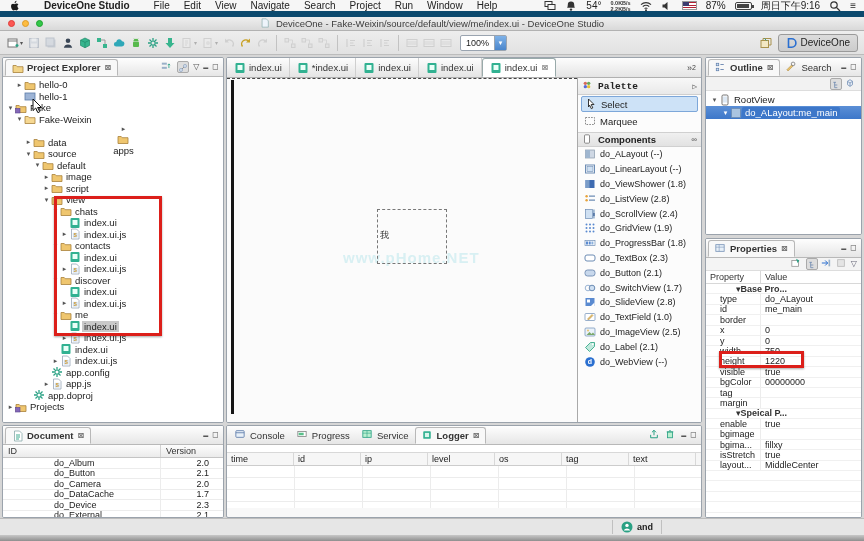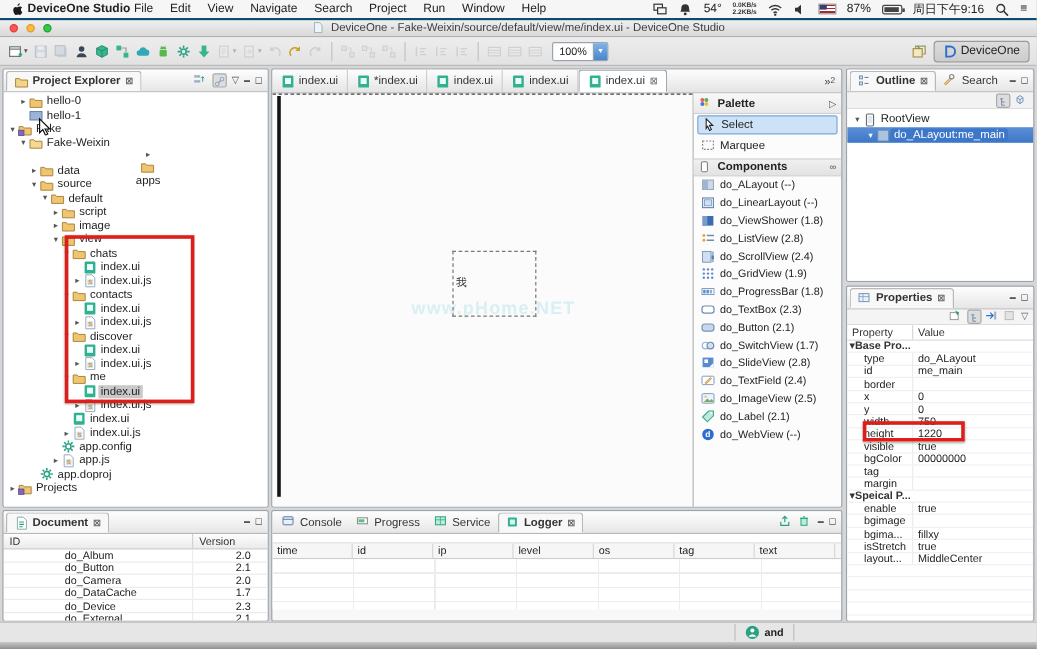--- a/index.html
+++ b/index.html
@@ -3,21 +3,21 @@
 <meta charset="utf-8">
 <style>
   * { margin:0; padding:0; box-sizing:border-box; }
   html,body { width:864px; height:541px; overflow:hidden; background:#d6d6d6;
     font-family:"Liberation Sans","DejaVu Sans",sans-serif; font-size:10px; color:#222;
     -webkit-font-smoothing:antialiased; }
   #desktop { position:relative; width:864px; height:541px; }
 
   
   #menubar { position:absolute; left:0; top:0; width:864px; height:17px; background:#f6f6f6;
-    border-bottom:2px solid #0c4a6e; display:flex; align-items:center; padding:0 8px; gap:3px; }
+    border-bottom:6px solid #0c4a6e; display:flex; align-items:center; padding:0 8px; gap:24px; }
   #menubar .appname { font-weight:bold; }
   #menus { display:flex; gap:14px; }
   .mitem { cursor:default; }
   .mb-right { margin-left:auto; display:flex; align-items:center; gap:9px; }
   .mb-right .mi { display:inline-flex; align-items:center; }
   .net { display:inline-flex; flex-direction:column; font-size:5.5px; line-height:6px; font-weight:bold; color:#333; }
   .flag { width:15px; height:9px; position:relative;
     background:repeating-linear-gradient(to bottom,#b22234 0 1.3px,#fff 1.3px 2.6px); border:0.5px solid #999; }
   .flag::before { content:""; position:absolute; left:0; top:0; width:6px; height:4px; background:#3c3b6e; }
   .batt { width:17px; height:8px; border:1px solid #444; border-radius:2px; position:relative; }
@@ -106,21 +106,21 @@
   #canvas { position:relative; flex:1; background:#fbfbfb; overflow:hidden; border-top:1px dashed #444; }
   #canvas-edge { position:absolute; left:4px; top:1px; width:3px; height:334px; background:#151515; }
   #sel-rect { position:absolute; left:150px; top:130px; width:70px; height:55px; border:1px dashed #777; }
   #sel-label { position:absolute; left:2px; top:19px; font-size:9px; color:#333; }
   #watermark { position:absolute; left:116px; top:170px; font-size:15px; font-weight:bold;
     color:rgba(90,200,215,.22); letter-spacing:1px; }
 
   
   #palette { width:124px; background:#fcfcfc; border-left:1px solid #a9a9a9; display:flex; flex-direction:column; }
   #palette-header { height:17px; display:flex; align-items:center; gap:4px; padding:0 4px;
-    background:linear-gradient(#f8f8f8,#e9e9e9); border-bottom:1px solid #cfcfcf; font-weight:bold; font-size:9.5px;}
+    background:linear-gradient(#f8f8f8,#e9e9e9); border-bottom:1px solid #cfcfcf; font-weight:bold; font-size:9.5px;font-family:Liberation Mono, monospace;}
   #palette-header .pin { margin-left:auto; font-size:8px; color:#555; }
   .ptool { height:16px; display:flex; align-items:center; gap:4px; margin:1px 3px; padding:0 3px; font-size:9.5px; border-radius:2px; }
   .ptool.sel { background:#cde2f7; border:1px solid #7da7d9; }
   #comp-header { height:15px; display:flex; align-items:center; gap:4px; padding:0 4px; margin-top:2px;
     background:linear-gradient(#f0f0f0,#e2e2e2); border-top:1px solid #d0d0d0; border-bottom:1px solid #d0d0d0;
     font-weight:bold; font-size:9.5px; }
   #comp-header .pin { margin-left:auto; color:#777; font-size:8px; }
   .comp { height:14.8px; display:flex; align-items:center; gap:4px; padding:0 6px; font-size:9px; }
 
   
@@ -145,21 +145,21 @@
   
   #properties-panel { left:705px; top:238px; width:157px; height:280px; }
   #props-tools { height:13px; display:flex; justify-content:flex-end; align-items:center; gap:3px;
     padding-right:4px; background:#f4f4f4; border-bottom:1px solid #ddd; color:#667; }
   #props-head { display:flex; background:#fff; border-bottom:1px solid #d8d8d8; font-size:9px; color:#333; }
   #props-head .ph1 { width:55px; padding:1px 4px; border-right:1px solid #d8d8d8; }
   #props-head .ph2 { flex:1; padding:1px 4px; }
   #props-rows { background:#fff; height:100%; font-size:9px; }
   .prow { display:flex; height:10.4px; align-items:center; border-bottom:1px solid #f0f0f0; }
   .prow .pn { width:55px; padding-left:14px; border-right:1px solid #ececec; white-space:nowrap; overflow:hidden; }
-  .prow.grp .pn { padding-left:2px; font-weight:bold; color:#333; width:100%; border-right:none; }
+  .prow.grp .pn { padding-left:2px; font-weight:bold; color:#333; width:100%; border-right:none;margin-left:28px; }
   .prow .pv { flex:1; padding-left:4px; white-space:nowrap; overflow:hidden; }
 
   
   #statusbar { position:absolute; left:0; top:518px; width:864px; height:17px; background:#e6e6e6;
     border-top:1px solid #bdbdbd; display:flex; align-items:center; }
   #bottom-edge { position:absolute; left:0; top:535px; width:864px; height:6px;
     background:linear-gradient(#c8c8c8,#8f8f8f); }
   #device-chip { position:absolute; left:612px; top:1px; height:14px; display:flex; align-items:center; gap:4px;
     border-left:1px solid #c0c0c0; border-right:1px solid #c0c0c0; padding:0 8px; font-size:9px; font-weight:bold; }
 </style>
@@ -576,30 +576,30 @@
           </span>
           <span class="tlabel">default</span>
         </div>
         <div class="trow" style="padding-left: 39px;">
           <span class="arr">▸</span>
           <span class="ico ">
             <svg viewBox="0 0 12 12">
               <path d="M1 3.5h3.2l1 1.2H11v5.8H1z" fill="#efc66f" stroke="#a8813b" stroke-width=".8"></path>
             </svg>
           </span>
-          <span class="tlabel">script</span>
+          <span class="tlabel">image</span>
         </div>
         <div class="trow" style="padding-left: 39px;">
           <span class="arr">▸</span>
           <span class="ico ">
             <svg viewBox="0 0 12 12">
               <path d="M1 3.5h3.2l1 1.2H11v5.8H1z" fill="#efc66f" stroke="#a8813b" stroke-width=".8"></path>
             </svg>
           </span>
-          <span class="tlabel">image</span>
+          <span class="tlabel">script</span>
         </div>
         <div class="trow" style="padding-left: 39px;">
           <span class="arr">▾</span>
           <span class="ico ">
             <svg viewBox="0 0 12 12">
               <path d="M1 3.5h3.2l1 1.2H11v5.8H1z" fill="#efc66f" stroke="#a8813b" stroke-width=".8"></path>
             </svg>
           </span>
           <span class="tlabel">view</span>
         </div>
@@ -1047,21 +1047,21 @@
               </span>
               <span>do_SlideView (2.8)</span>
             </div>
             <div class="comp">
               <span class="ico ">
                 <svg viewBox="0 0 12 12">
                   <rect x="1" y="2.5" width="10" height="7" rx="1" fill="#fff" stroke="#6c8cb4" stroke-width=".7"></rect>
                   <path d="M3.5 8L8 3.5l1 1L4.5 9z" fill="#e8c26a" stroke="#a8813b" stroke-width=".5"></path>
                 </svg>
               </span>
-              <span>do_TextField (2.4)</span>
+              <span>do_TextField (1.0)</span>
             </div>
             <div class="comp">
               <span class="ico ">
                 <svg viewBox="0 0 12 12">
                   <rect x="1" y="2" width="10" height="8" rx="1" fill="#eaf2fa" stroke="#6c8cb4" stroke-width=".7"></rect>
                   <circle cx="4" cy="4.5" r="1" fill="#e8c26a"></circle>
                   <path d="M2.5 9l3-3 2 2 1.5-1.5L11 9z" fill="#7aa86a"></path>
                 </svg>
               </span>
               <span>do_ImageView (2.5)</span>

